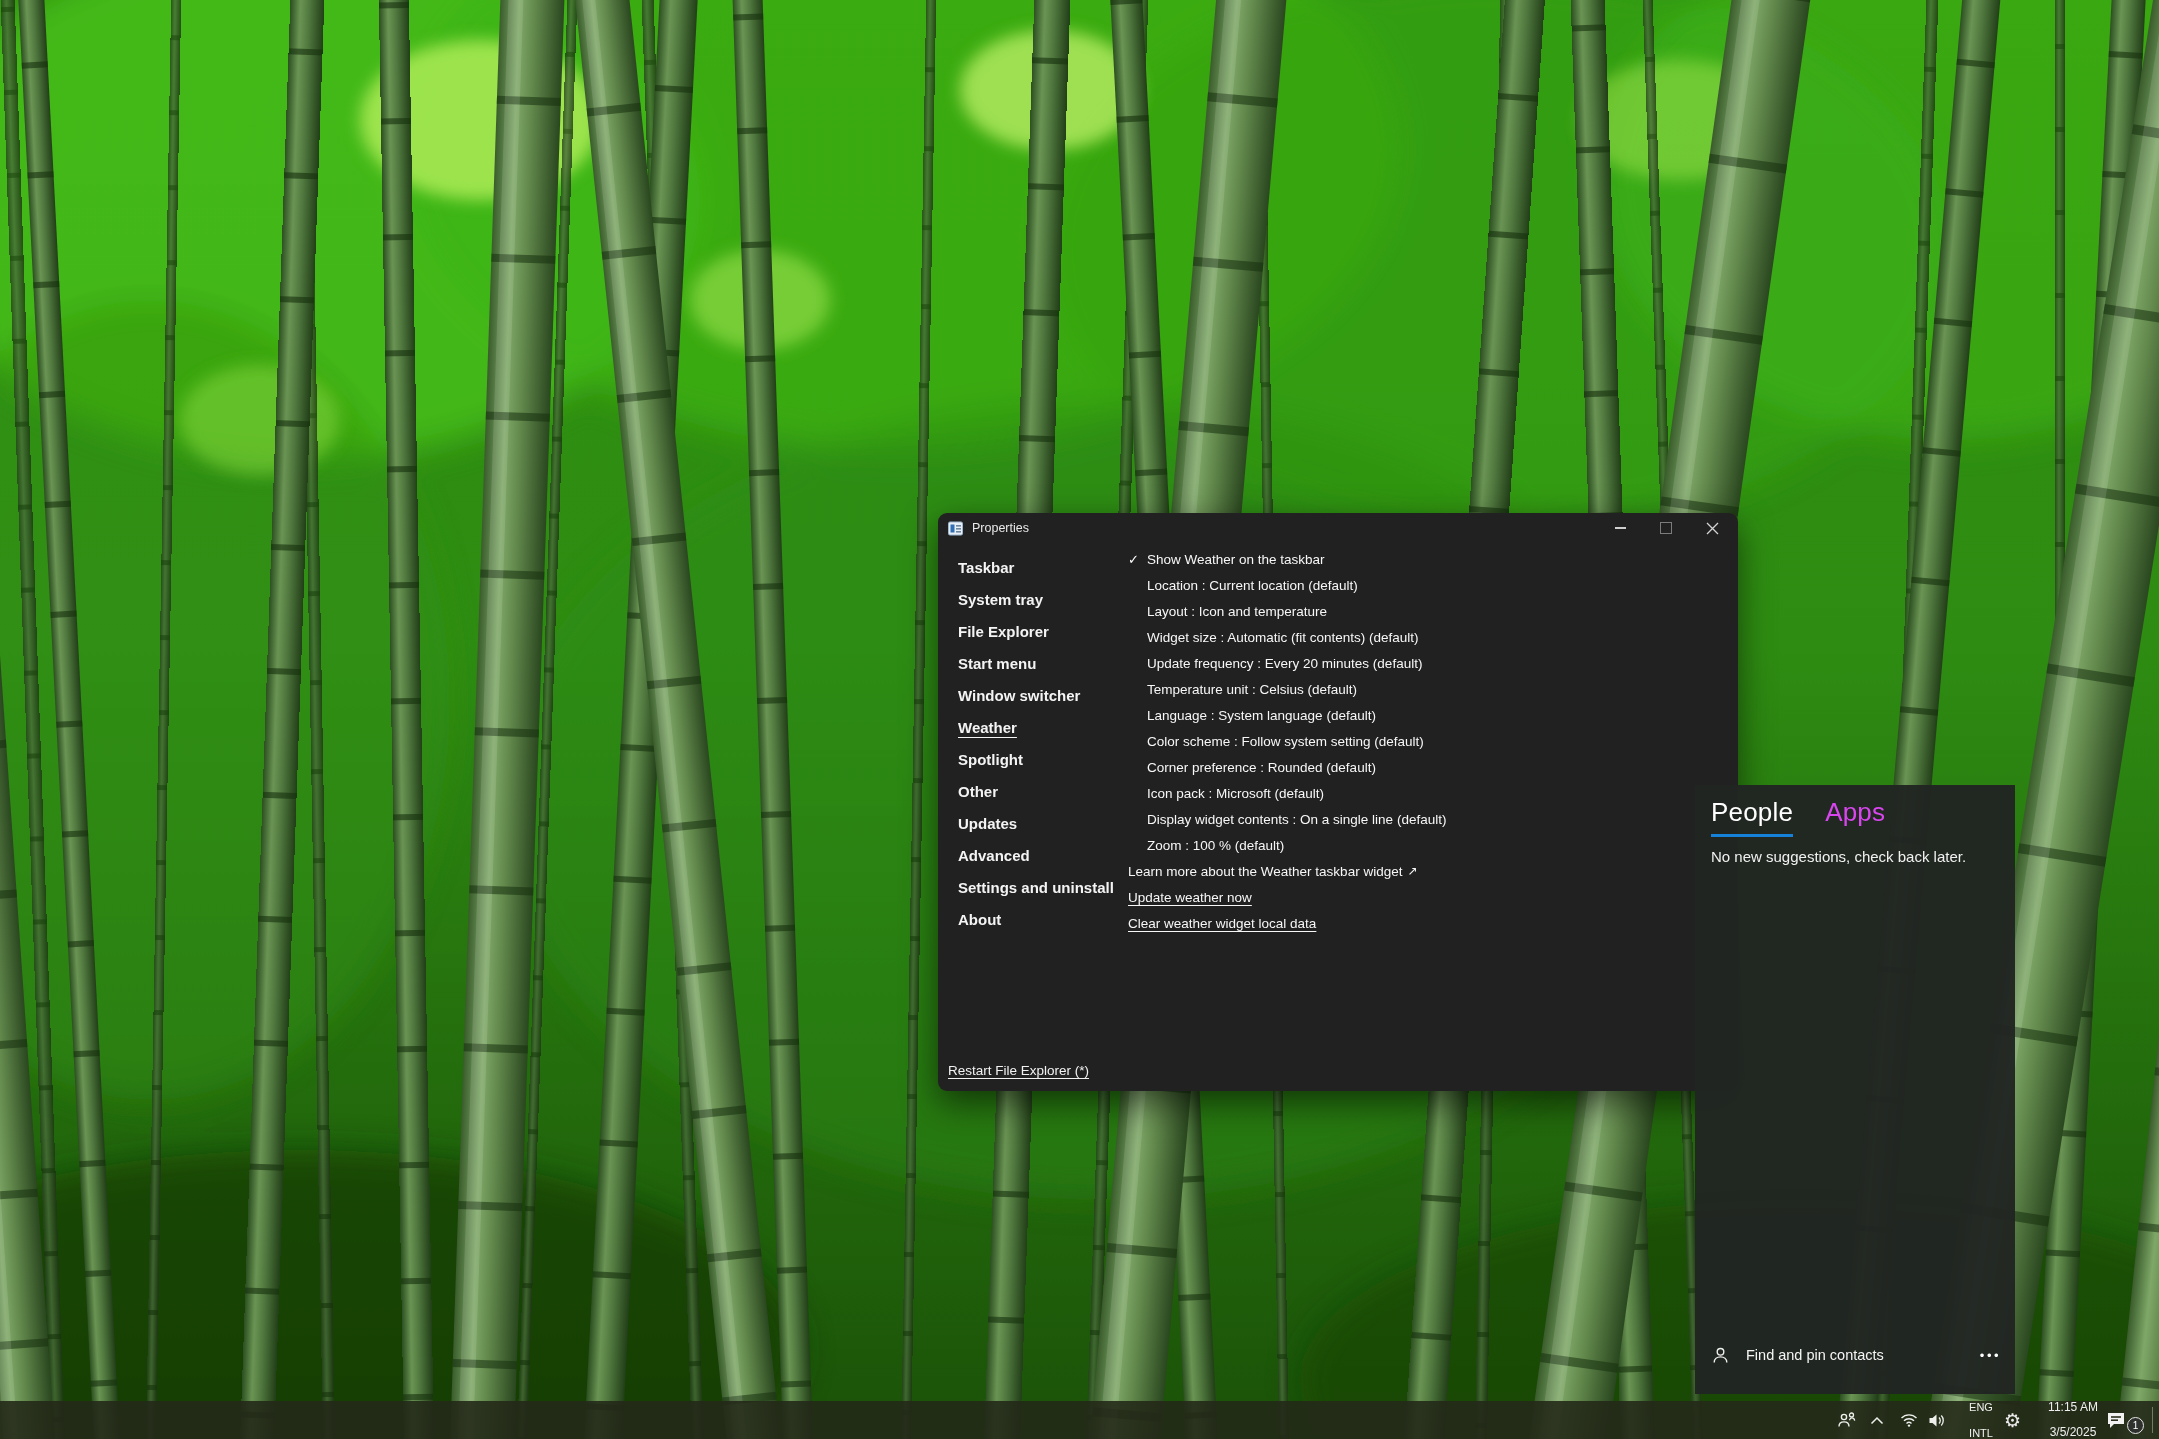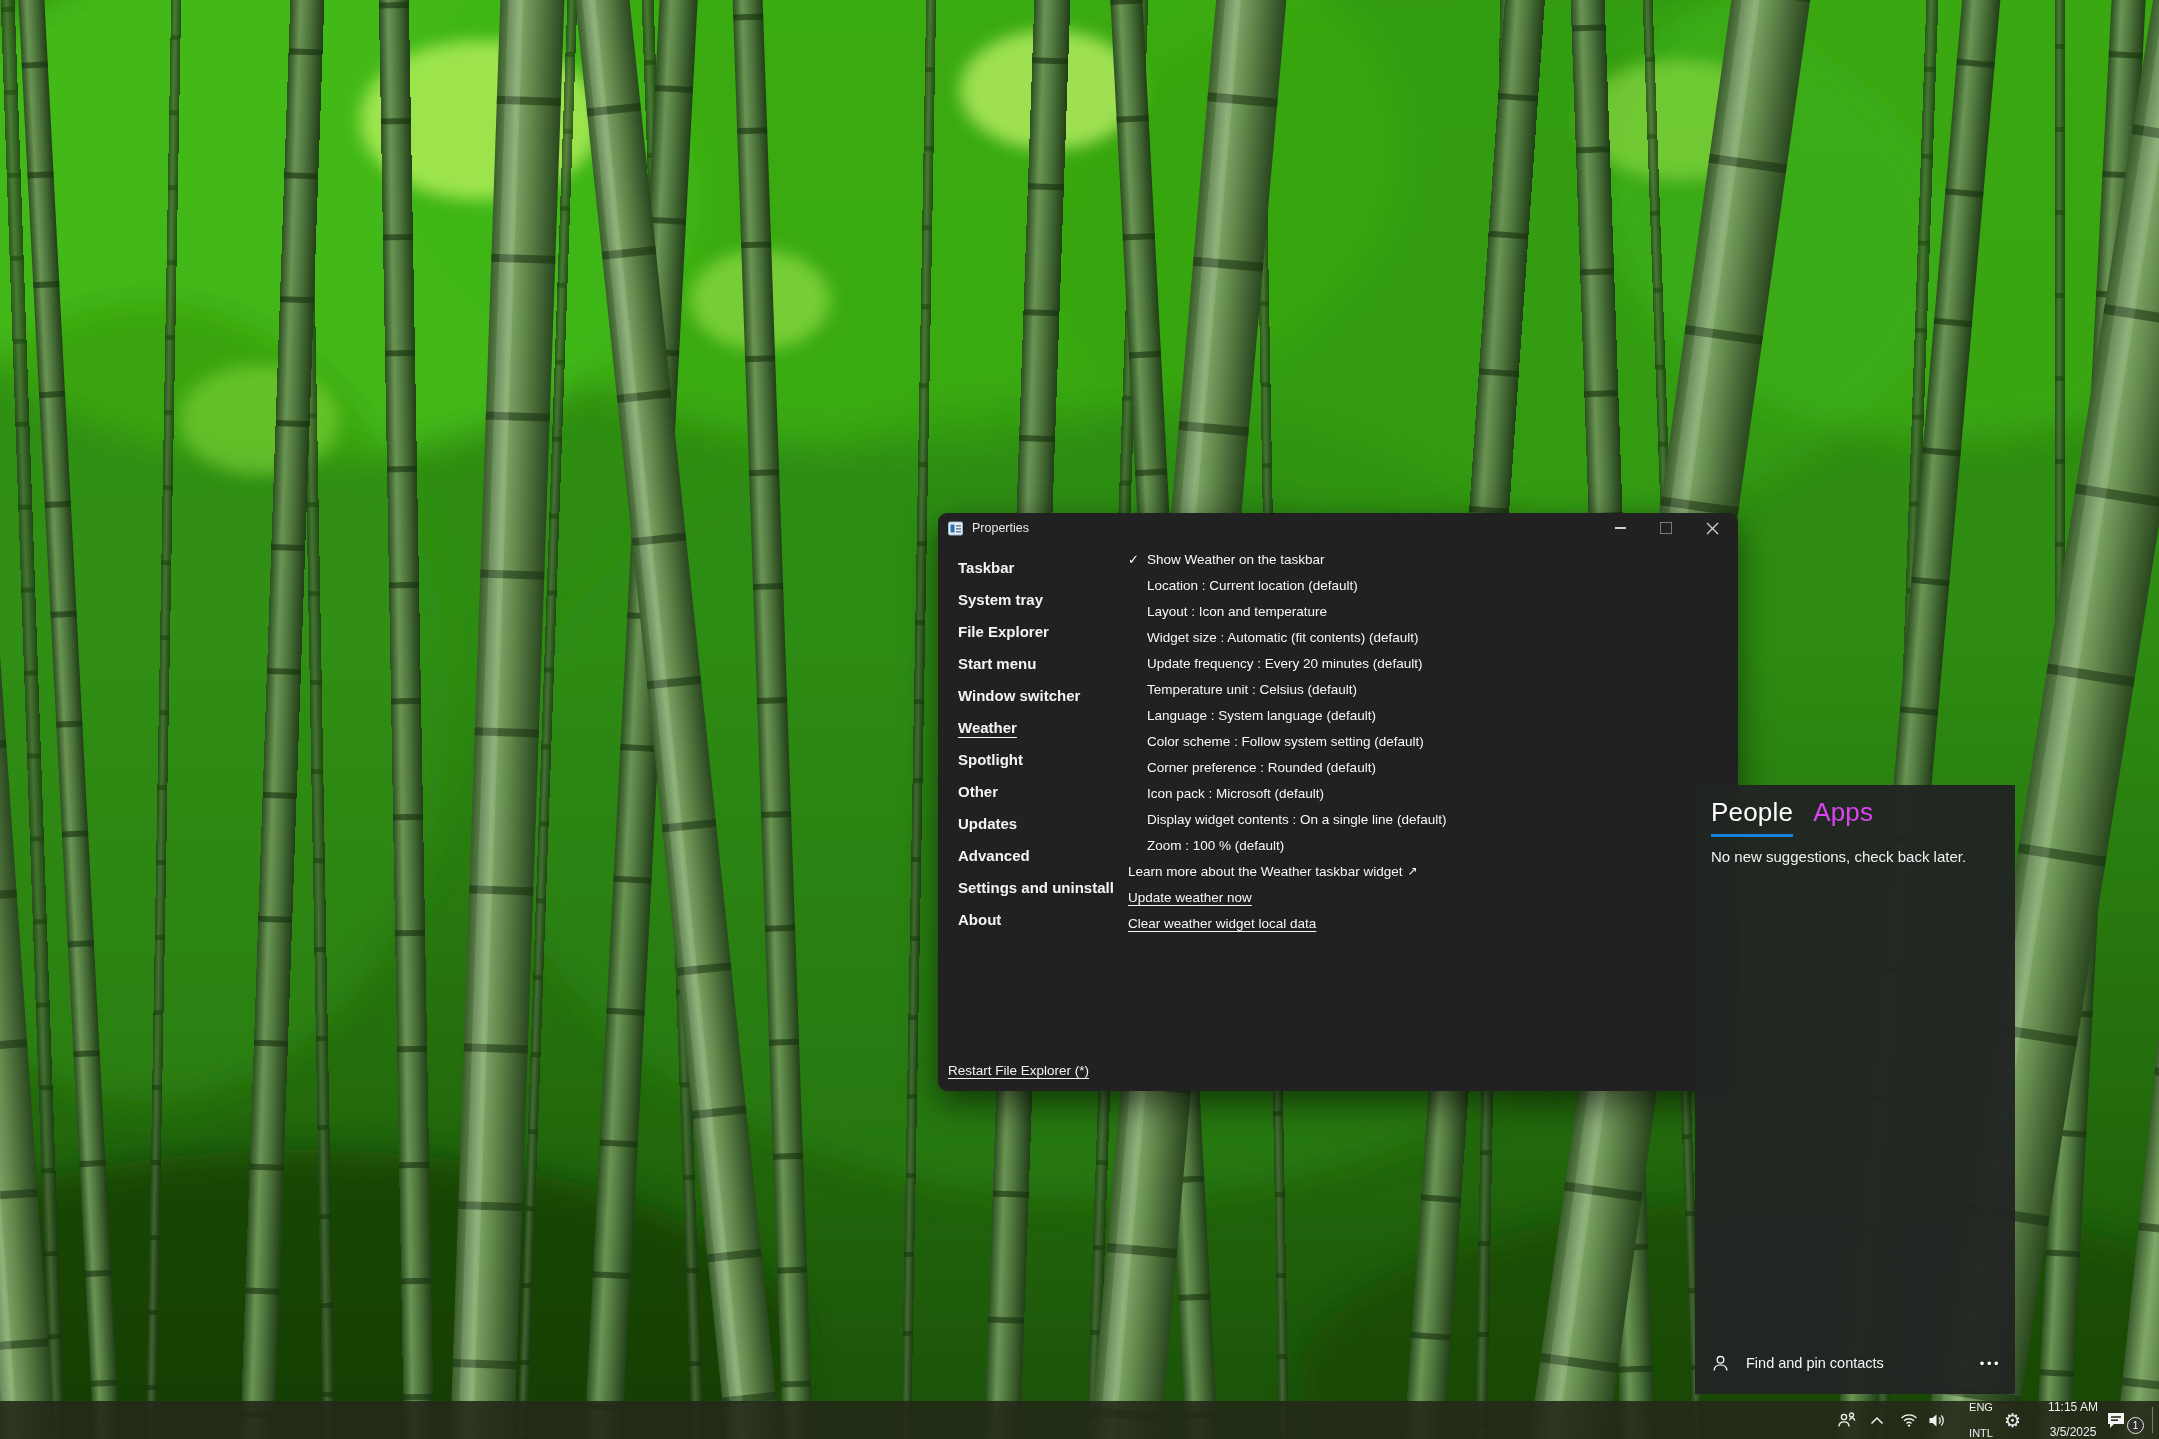--- a/index.html
+++ b/index.html
@@ -30,27 +30,27 @@
     font-size:13px;color:#fff;}
   .lrow{height:26px;display:flex;align-items:center;padding-left:0;}
   .lrow .ext{margin-left:5px;font-size:12px;}
   .lrow.underl span.t{text-decoration:underline;text-underline-offset:3px;text-align:center;}
   .restart{position:absolute;left:10px;bottom:13px;font-size:13.5px;color:#f2f2f2;
     text-decoration:underline;text-underline-offset:3px;cursor:default;}
 
   
   .people{position:absolute;left:1695px;top:785px;width:320px;height:609px;z-index:6;
     background:rgba(33,37,34,0.97);color:#fff;}
-  .tabs{position:absolute;left:16px;top:12px;display:flex;gap:20px;justify-content:center;}
+  .tabs{position:absolute;left:16px;top:12px;display:flex;gap:32px;justify-content:center;}
   .tab{font-size:26px;font-weight:400;color:#d946ef;padding-bottom:6px;
     border-bottom:3px solid transparent;letter-spacing:.2px;}
   .tab.active{color:#ffffff;border-bottom-color:#1581d8;}
   .pmsg{position:absolute;left:16px;top:63px;font-size:15px;color:#f1f1f1;}
   .pfooter{position:absolute;left:0;right:0;bottom:0;height:46px;display:flex;align-items:center;
-    padding:0 14px 8px 16px;}
+    padding:0 14px 16px 16px;}
   .pfooter .plabel{margin-left:16px;font-size:14.5px;color:#f5f5f5;}
   .pfooter .dots{margin-left:auto;font-size:13px;letter-spacing:2.5px;color:#fff;}
 
   
   .taskbar{position:absolute;left:0;right:0;bottom:0;height:38px;z-index:7;
     background:rgba(36,41,24,0.9);}
   .tray{position:absolute;right:0;top:0;height:38px;display:flex;align-items:center;}
   .titem{height:38px;display:flex;align-items:center;justify-content:space-between;}
   .lang{width:46px;flex-direction:column;line-height:12px;font-size:11px;color:#f0f0f0;text-align:center;}
   .gear{width:36px;font-size:19px;color:#ecekirály;color:#ececec;}

